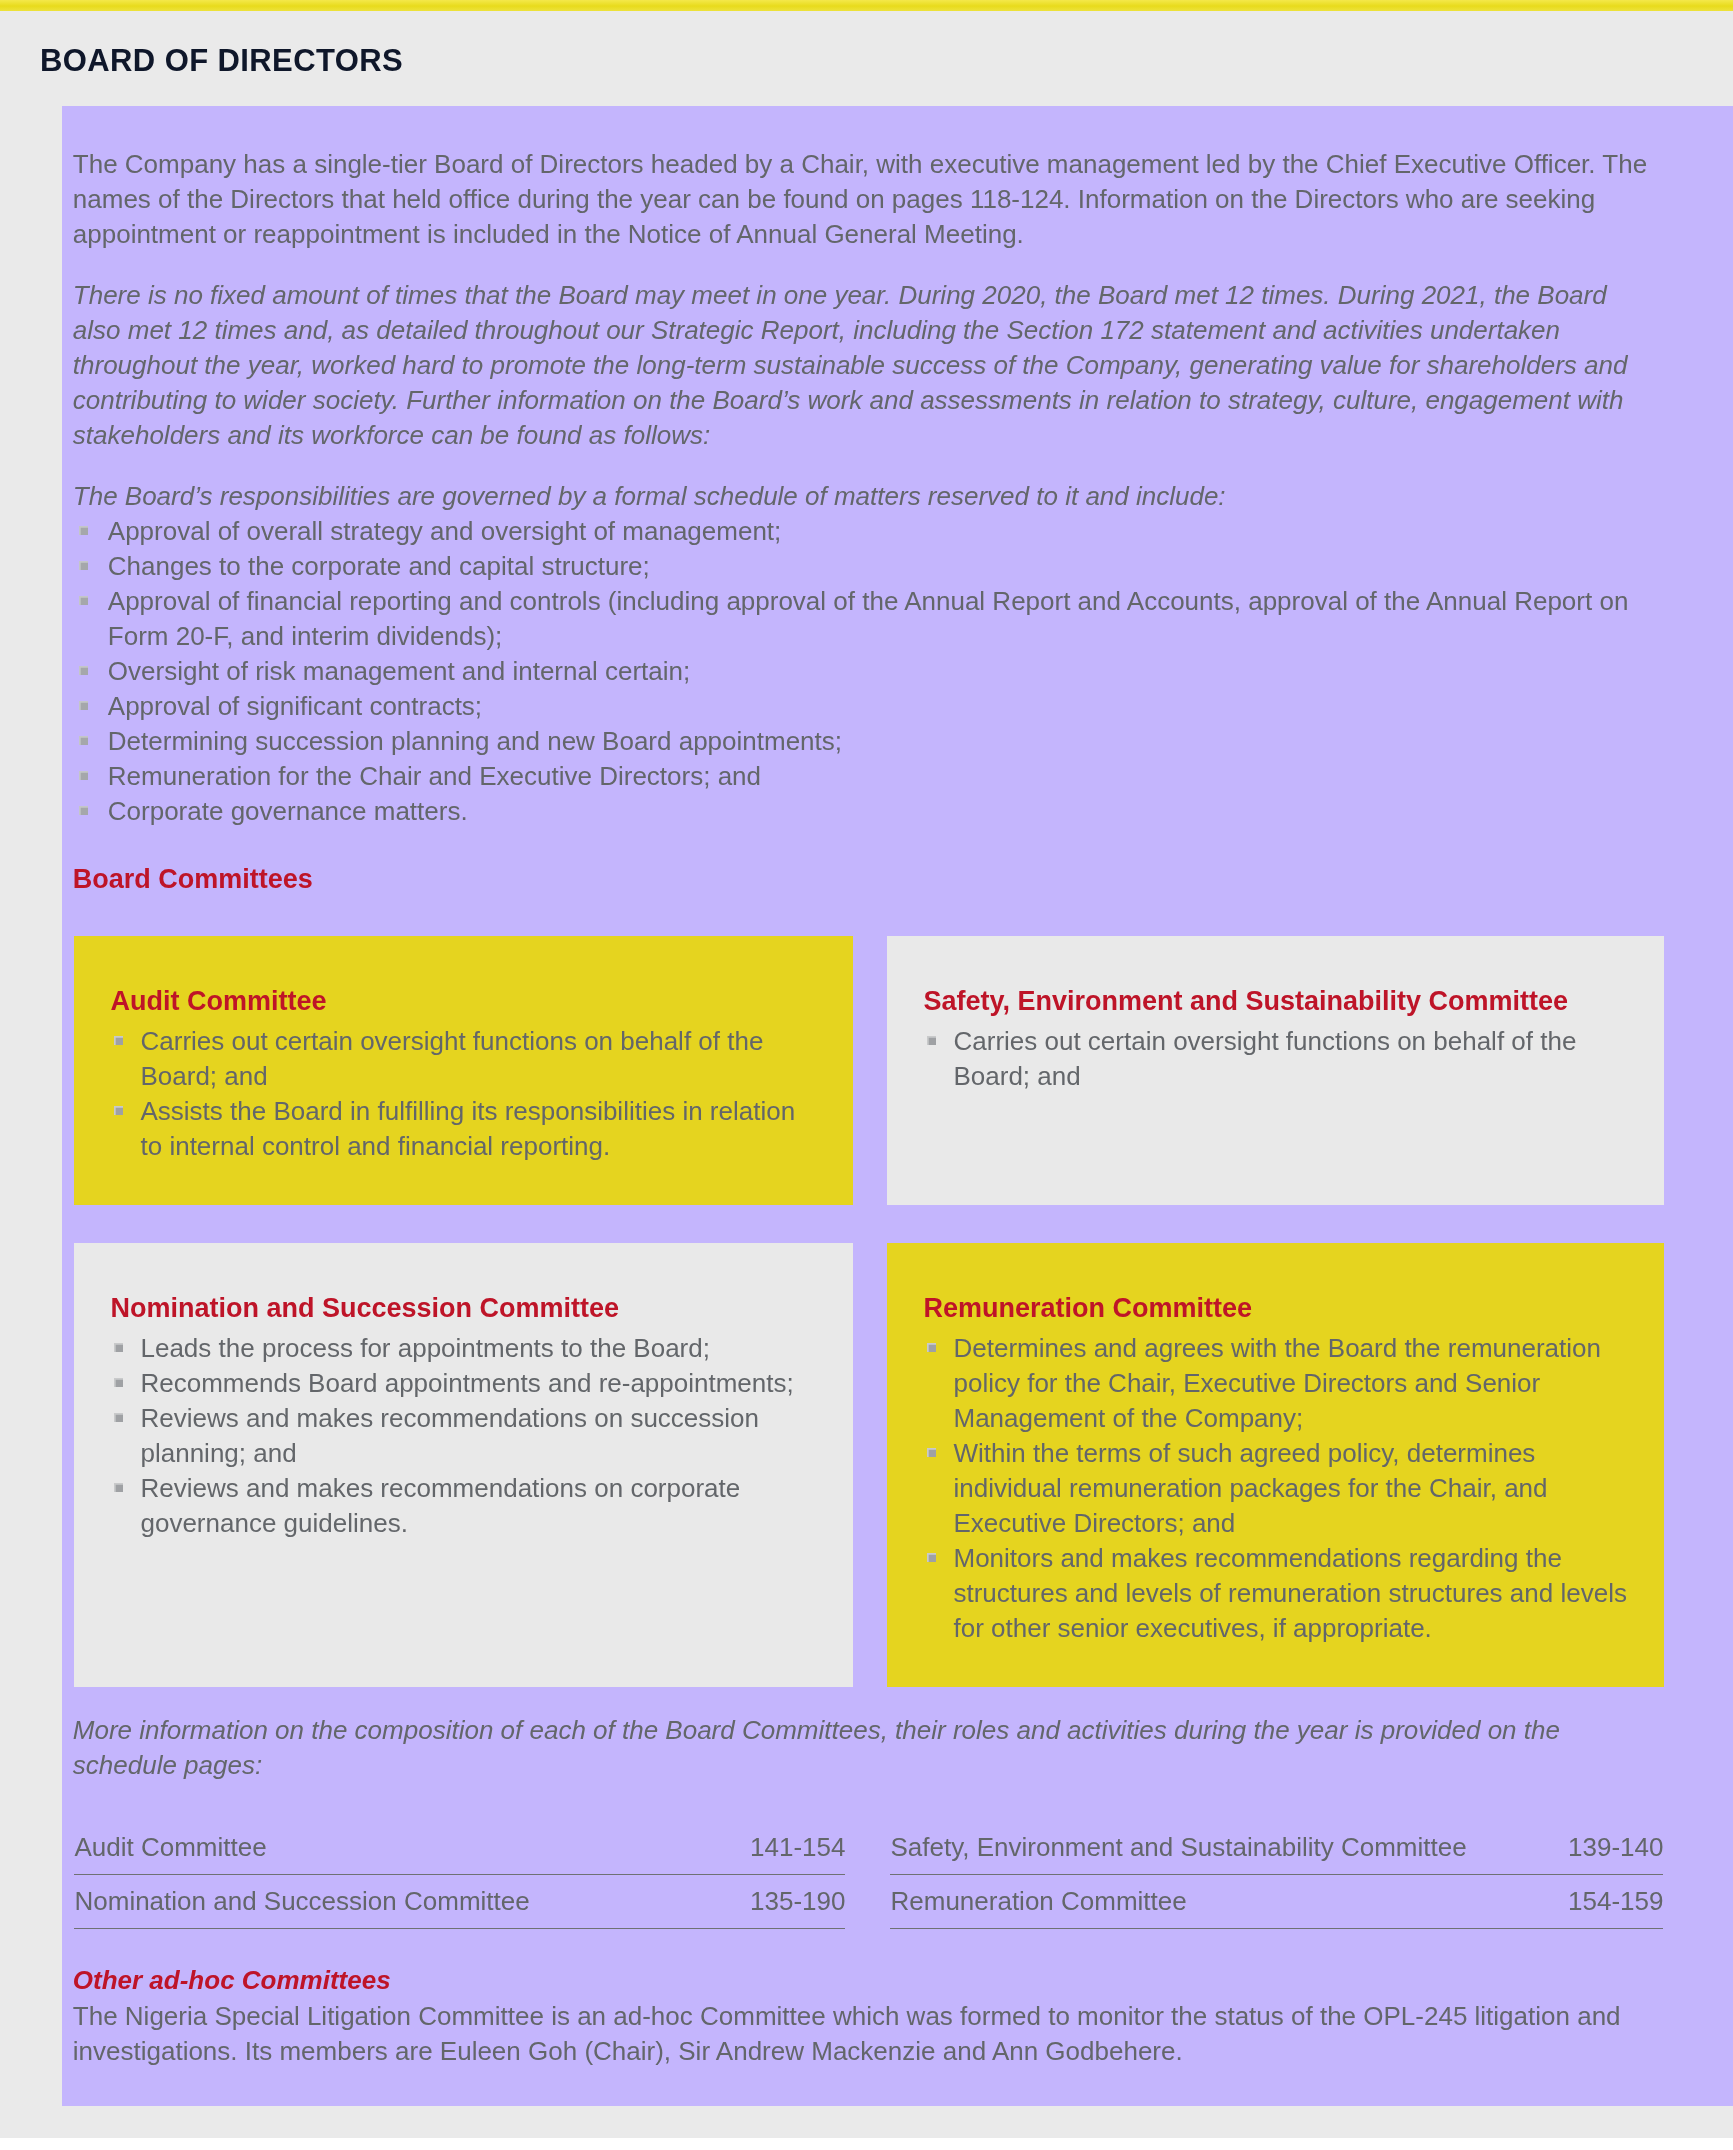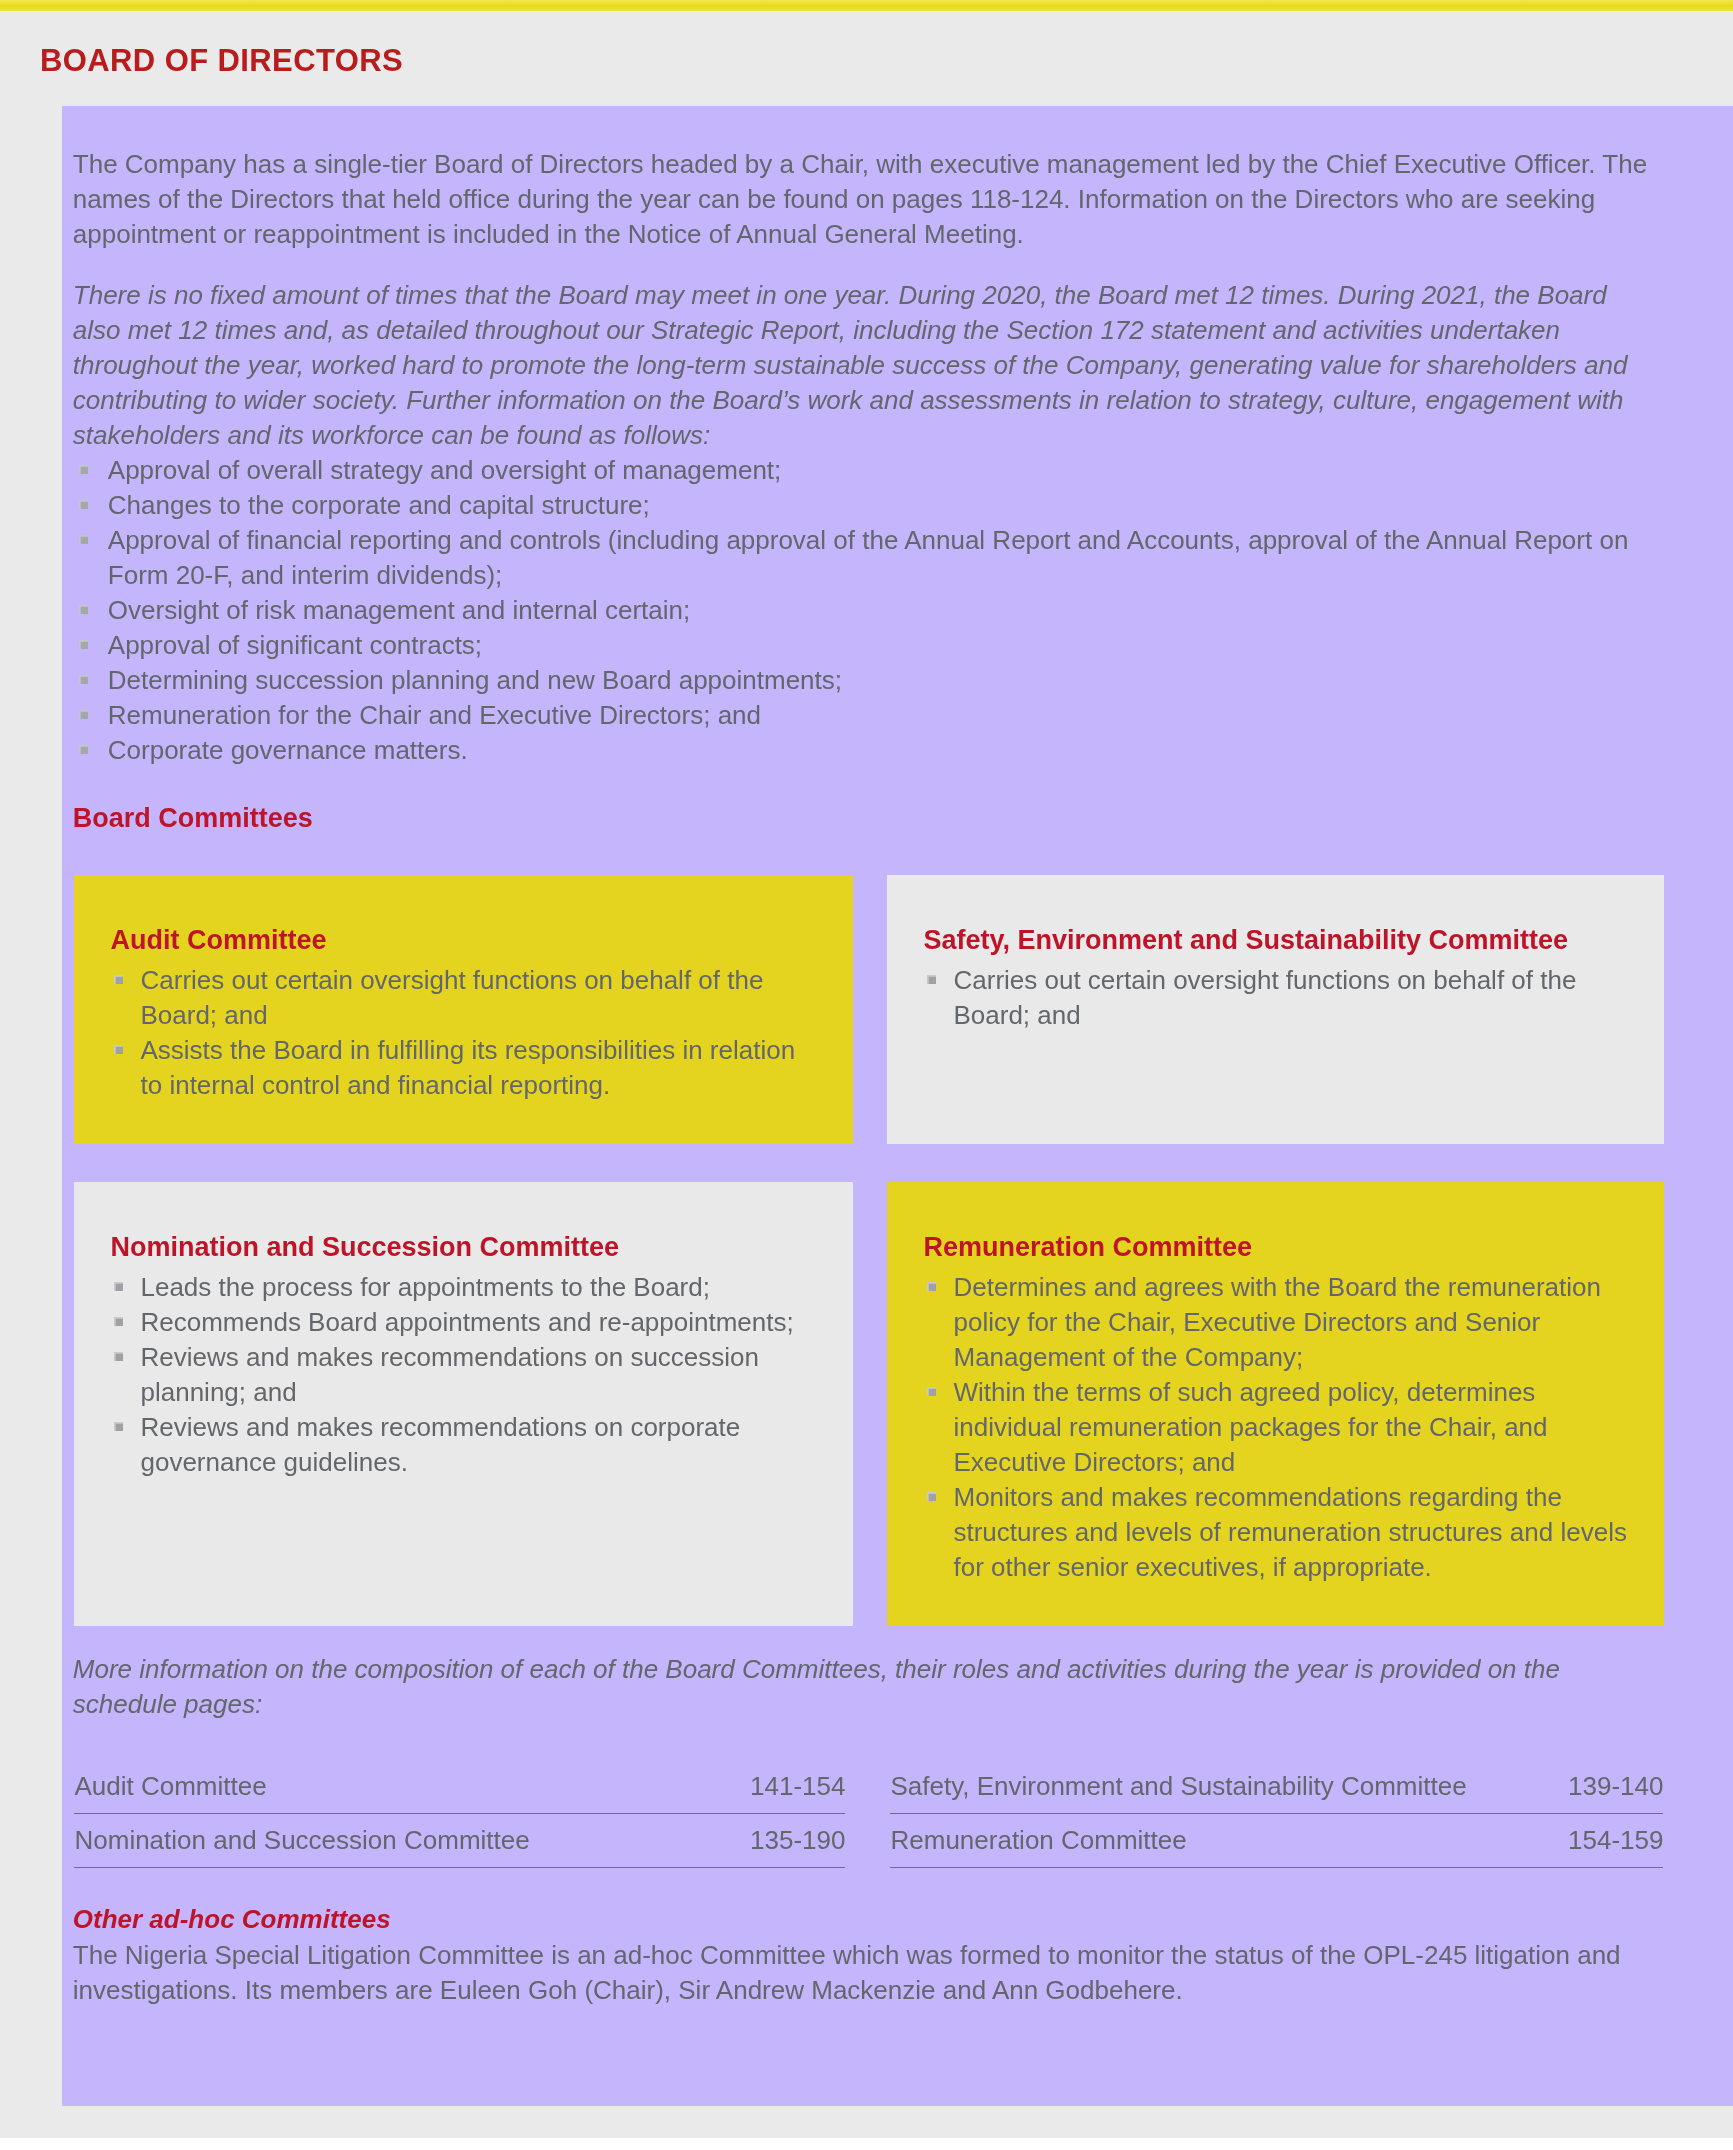--- a/index.html
+++ b/index.html
@@ -21,21 +21,21 @@
     background: linear-gradient(#F4E84A, #E8DB1C 55%, #EDE23B);
   }
 
   
   .page-title {
     position: absolute;
     top: 43px; left: 40px;
     font-size: 31px;
     font-weight: bold;
     letter-spacing: 0.4px;
-    color: #b91c1c;
+    color: #0f172a;
   }
 
   
   .panel {
     position: absolute;
     left: 62px; top: 106px;
     width: 1674px; height: 2000px;
     background: #c4b5fd;
     box-sizing: border-box;
     padding: 41px 0 0 10.8px;
@@ -132,20 +132,21 @@
 <div class="topbar"></div>
 
 <div class="page-title">BOARD OF DIRECTORS</div>
 
 <div class="panel">
 
   <p class="copy">The Company has a single-tier Board of Directors headed by a Chair, with executive management led by the Chief Executive Officer. The names of the Directors that held office during the year can be found on pages 118-124. Information on the Directors who are seeking appointment or reappointment is included in the Notice of Annual General Meeting.</p>
 
   <p class="copy para-gap">There is no fixed amount of times that the Board may meet in one year. During 2020, the Board met 12 times. During 2021, the Board also met 12 times and, as detailed throughout our Strategic Report, including the Section 172 statement and activities undertaken throughout the year, worked hard to promote the long-term sustainable success of the Company, generating value for shareholders and contributing to wider society. Further information on the Board’s work and assessments in relation to strategy, culture, engagement with stakeholders and its workforce can be found as follows:</p>
 
+  <p class="copy para-gap">The Board’s responsibilities are governed by a formal schedule of matters reserved to it and include:</p>
 
   <div class="copy blist">
 
       <div class="blist-item">
         <span class="bullet-sq"></span>
         <span>Approval of overall strategy and oversight of management;</span>
       </div>
 
       <div class="blist-item">
         <span class="bullet-sq"></span>

